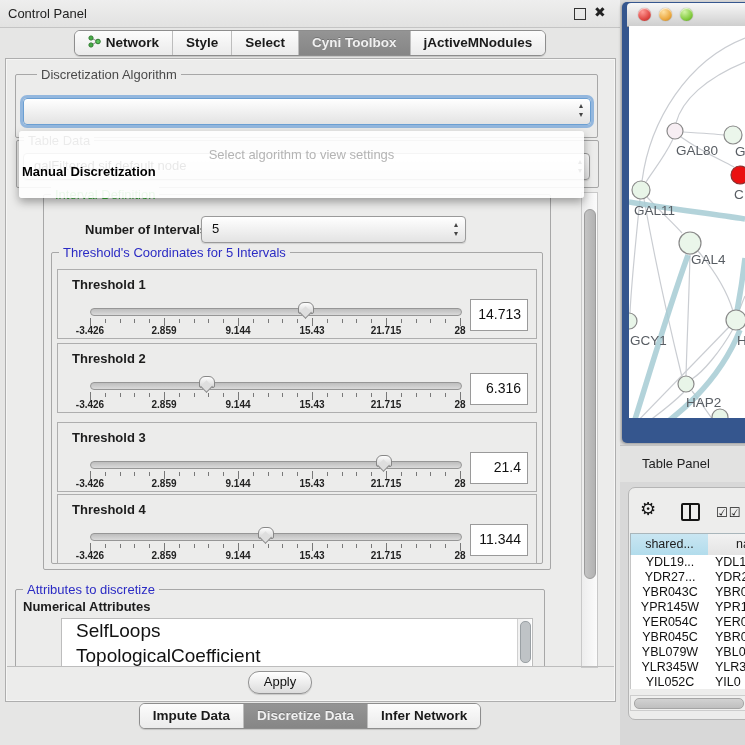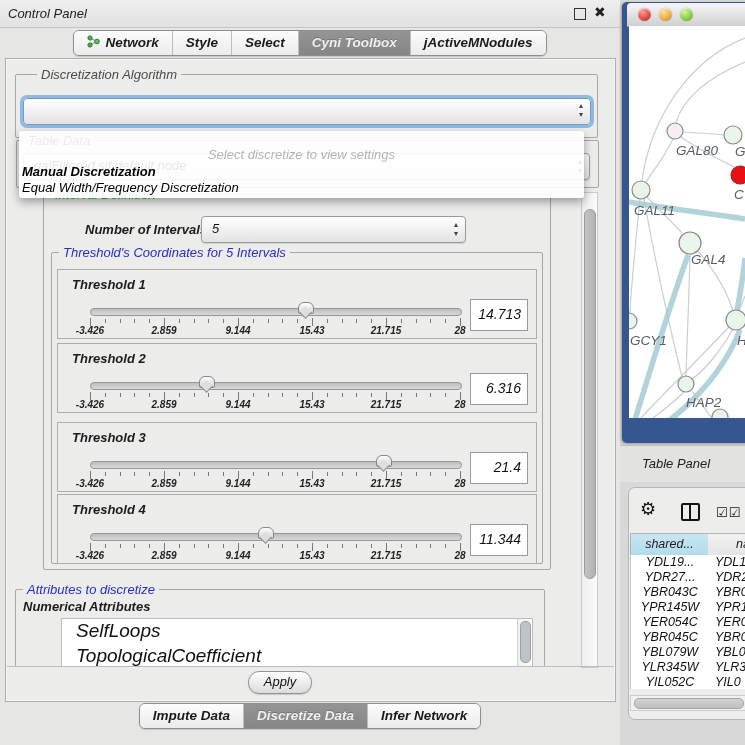--- a/index.html
+++ b/index.html
@@ -1,20 +1,20 @@
 <!DOCTYPE html>
 <html><head>
 <meta charset="utf-8">
 <style>
   html,body{margin:0;padding:0;}
   #root{
     position:relative; width:745px; height:745px; overflow:hidden;
     background:#8b5cf6;
     font-family:"Liberation Sans","DejaVu Sans",sans-serif;
-    font-size:13px; color:#1c1c1c;font-style:italic;
+    font-size:13px; color:#1c1c1c;
     -webkit-font-smoothing:antialiased;
   }
   .abs{position:absolute;}
   
   #left-panel{left:0;top:0;width:620px;height:745px;background:#e6e6e5;border-right:1px solid #9f9f9f;}
   #titlebar{left:0;top:0;width:620px;height:27px;background:linear-gradient(#eeeeee,#e2e2e1);border-bottom:1px solid #c4c4c4;}
   #titlebar .tt{position:absolute;left:8px;top:6px;font-size:13px;color:#222;}
   #float-btn{position:absolute;left:574px;top:8px;width:10px;height:10px;border:1.6px solid #333;background:transparent;}
   #close-btn{position:absolute;left:594px;top:4px;font-size:14px;font-weight:bold;color:#222;}
   
@@ -136,23 +136,22 @@
     <div id="content" class="abs">
 
       <div class="group" style="left:9px;top:15px;width:581px;height:62px;">
         <span class="grouplabel" style="left:21px;top:-8px;color:#4a4a4a;">Discretization Algorithm</span>
       </div>
       <div id="algo-combo" class="combo abs">
         <span class="spin">▴<br>▾</span>
       </div>
 
       <div id="algo-popup" class="abs">
-        <div class="hint">Select discretize to view settings</div>
+        <div class="hint">Select algorithm to view settings</div>
         <div class="opt1">Manual Discretization</div>
-        <div class="opt2">Equal Width/Frequency Discretization</div>
       </div>
 
       <div class="group" style="left:10px;top:81px;width:581px;height:46px;">
         <span class="grouplabel" style="left:7px;top:-8px;color:#333;">Table Data</span>
       </div>
       <div class="combo abs" style="left:17px;top:94px;width:565px;height:25px;">
         <span class="cv">galFiltered.sif default node</span>
         <span class="spin" style="top:3px;">▴<br>▾</span>
       </div>
 

